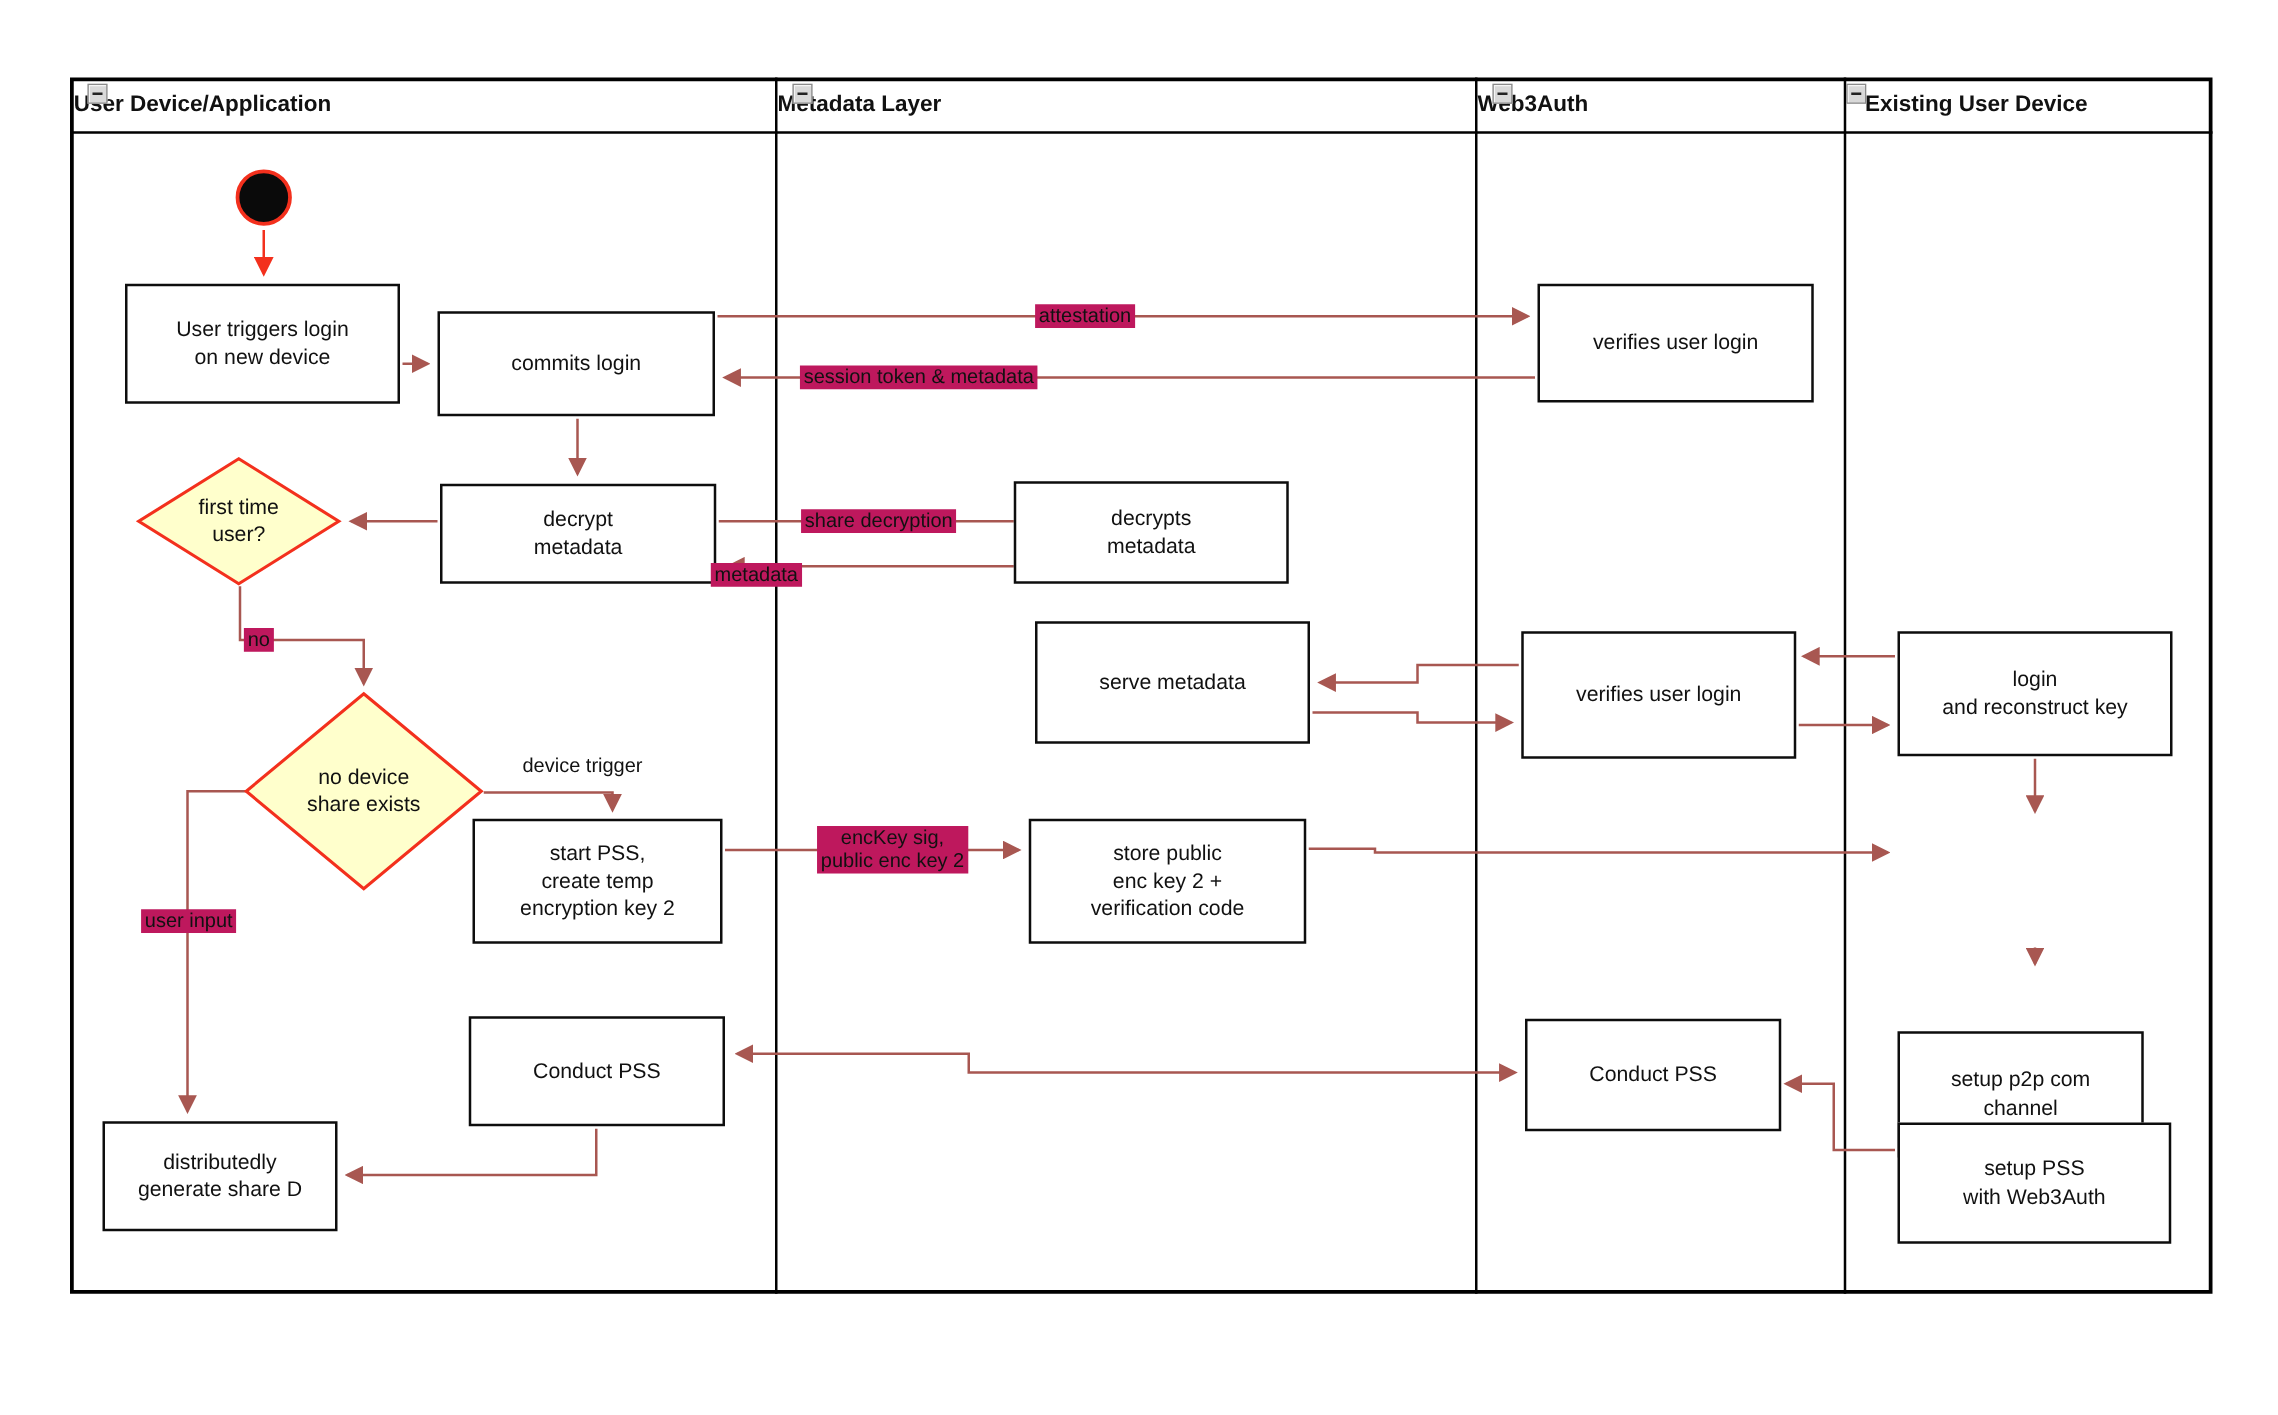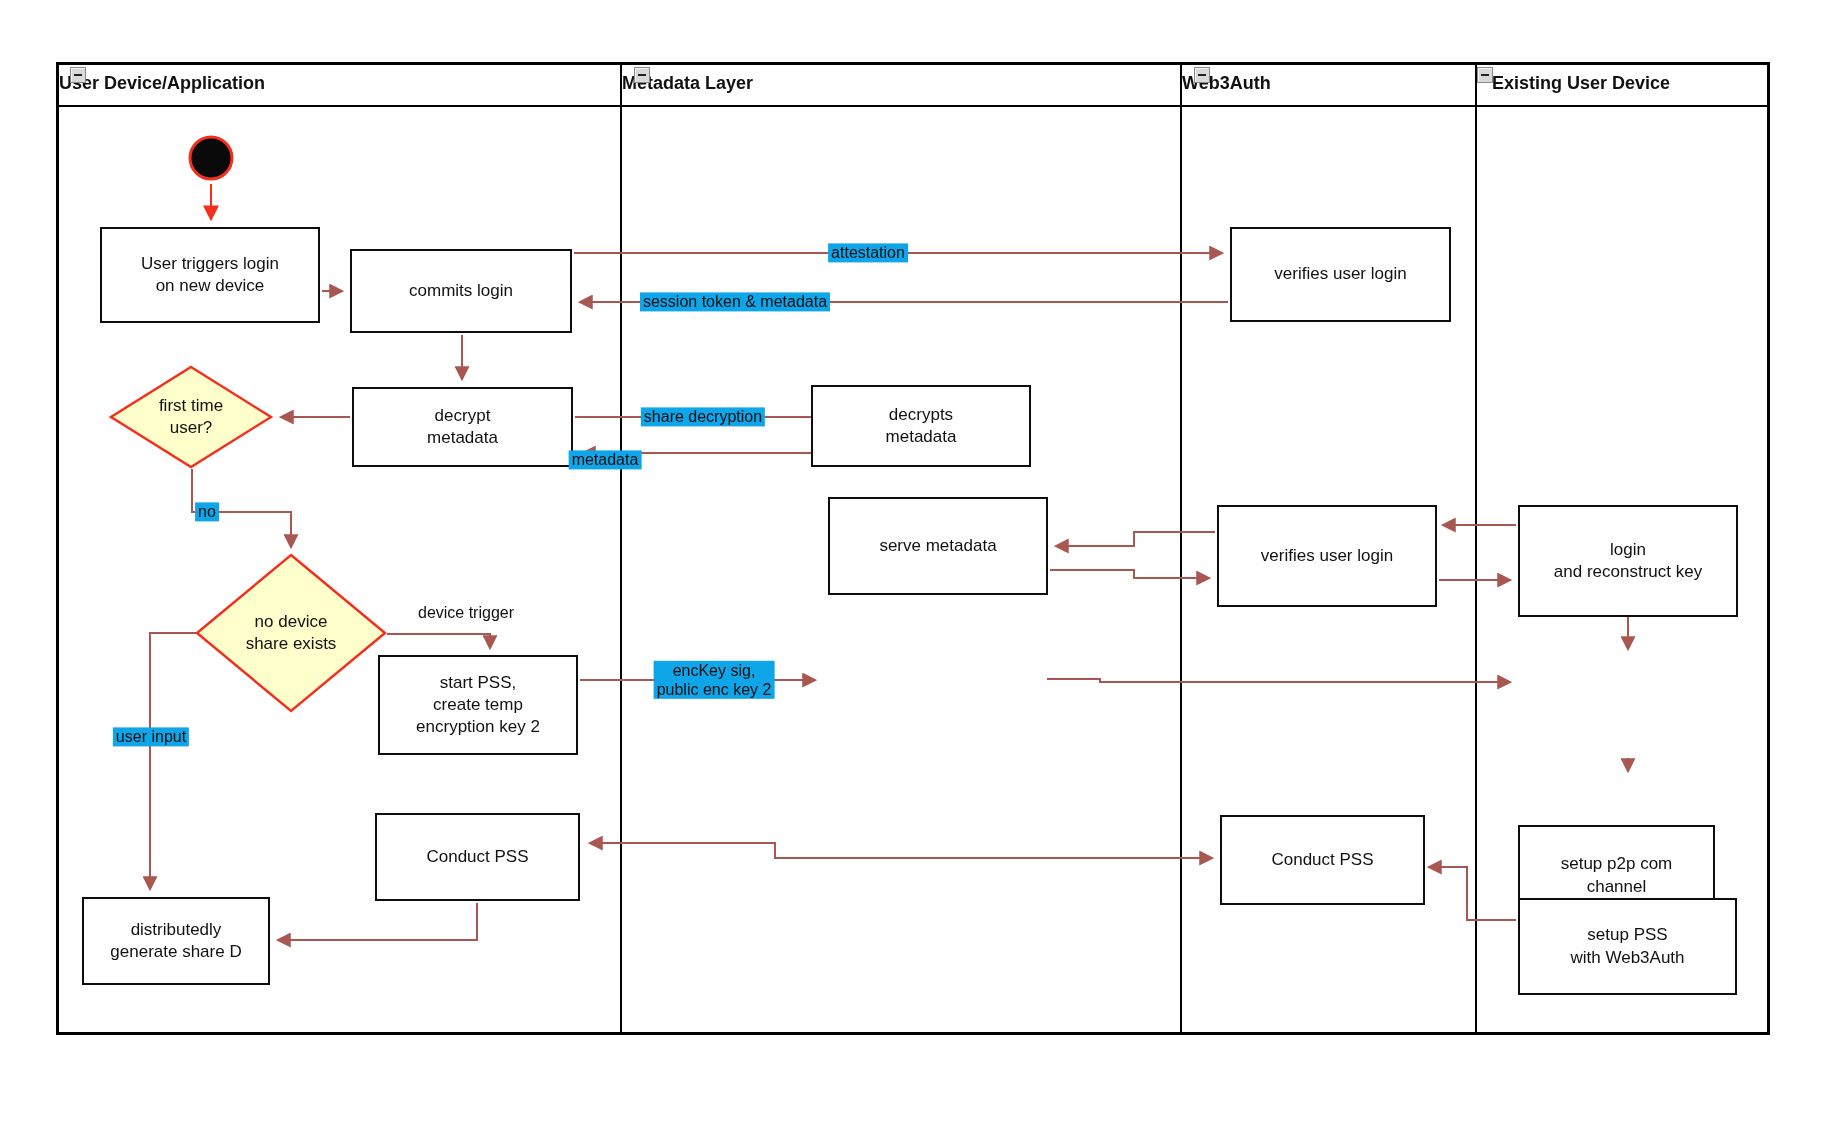--- a/index.html
+++ b/index.html
@@ -16,21 +16,21 @@
             border:1px solid #8a8a8a;box-shadow:inset 1px 1px 0 #f5f5f5;
             display:flex;align-items:center;justify-content:center;box-sizing:border-box;}
   .collapse span{display:block;width:8px;height:2px;background:#222;}
   
   .node{position:absolute;border:2px solid #0d0d0d;background:#fff;box-sizing:border-box;
         display:flex;align-items:center;justify-content:center;text-align:center;
         font-size:17px;line-height:1.3;white-space:pre-line;}
   .dlabel{position:absolute;transform:translate(-50%,-50%);text-align:center;
           font-size:17px;line-height:1.3;white-space:pre-line;}
   .elabel{position:absolute;transform:translate(-50%,-50%);text-align:center;
-          font-size:16px;line-height:1.2;white-space:pre-line;background:#0ea5e9;padding:0 3px;}
+          font-size:16px;line-height:1.2;white-space:pre-line;background:#be185d;padding:0 3px;}
   svg{position:absolute;left:0;top:0;}
 </style>
 </head>
 <body>
 
 <div id="stage">
 
   <div id="frame"></div>
   <div id="header-sep"></div>
   <div class="lane-line" style="left:620px"></div>
@@ -105,25 +105,28 @@
   <div class="node" style="left:100px;top:227px;width:220px;height:96px">User triggers login
 on new device</div>
   <div class="node" style="left:350px;top:249px;width:222px;height:84px">commits login</div>
   <div class="node" style="left:352px;top:387px;width:221px;height:80px">decrypt
 metadata</div>
   <div class="node" style="left:811px;top:385px;width:220px;height:82px">decrypts
 metadata</div>
   <div class="node" style="left:828px;top:497px;width:220px;height:98px">serve metadata</div>
   <div class="node" style="left:1230px;top:227px;width:221px;height:95px">verifies user login</div>
   <div class="node" style="left:1217px;top:505px;width:220px;height:102px">verifies user login</div>
-  <div class="node" style="left:1518px;top:505px;width:220px;height:112px">login
+  <div class="node" style="left:1518px;top:505px;width:220px;height:100px">login
 and reconstruct key</div>
   <div class="node" style="left:378px;top:655px;width:200px;height:100px">start PSS,
 create temp
 encryption key 2</div>
+  <div class="node" style="left:823px;top:655px;width:222px;height:100px">store public
+enc key 2 +
+verification code</div>
   <div class="node" style="left:1518px;top:825px;width:197px;height:101px">setup p2p com
 channel</div>
   <div class="node" style="left:1518px;top:898px;width:219px;height:97px">setup PSS
 with Web3Auth</div>
   <div class="node" style="left:375px;top:813px;width:205px;height:88px">Conduct PSS</div>
   <div class="node" style="left:1220px;top:815px;width:205px;height:90px">Conduct PSS</div>
   <div class="node" style="left:82px;top:897px;width:188px;height:88px">distributedly
 generate share D</div>
 
   <div class="dlabel" style="left:191px;top:417px">first time

